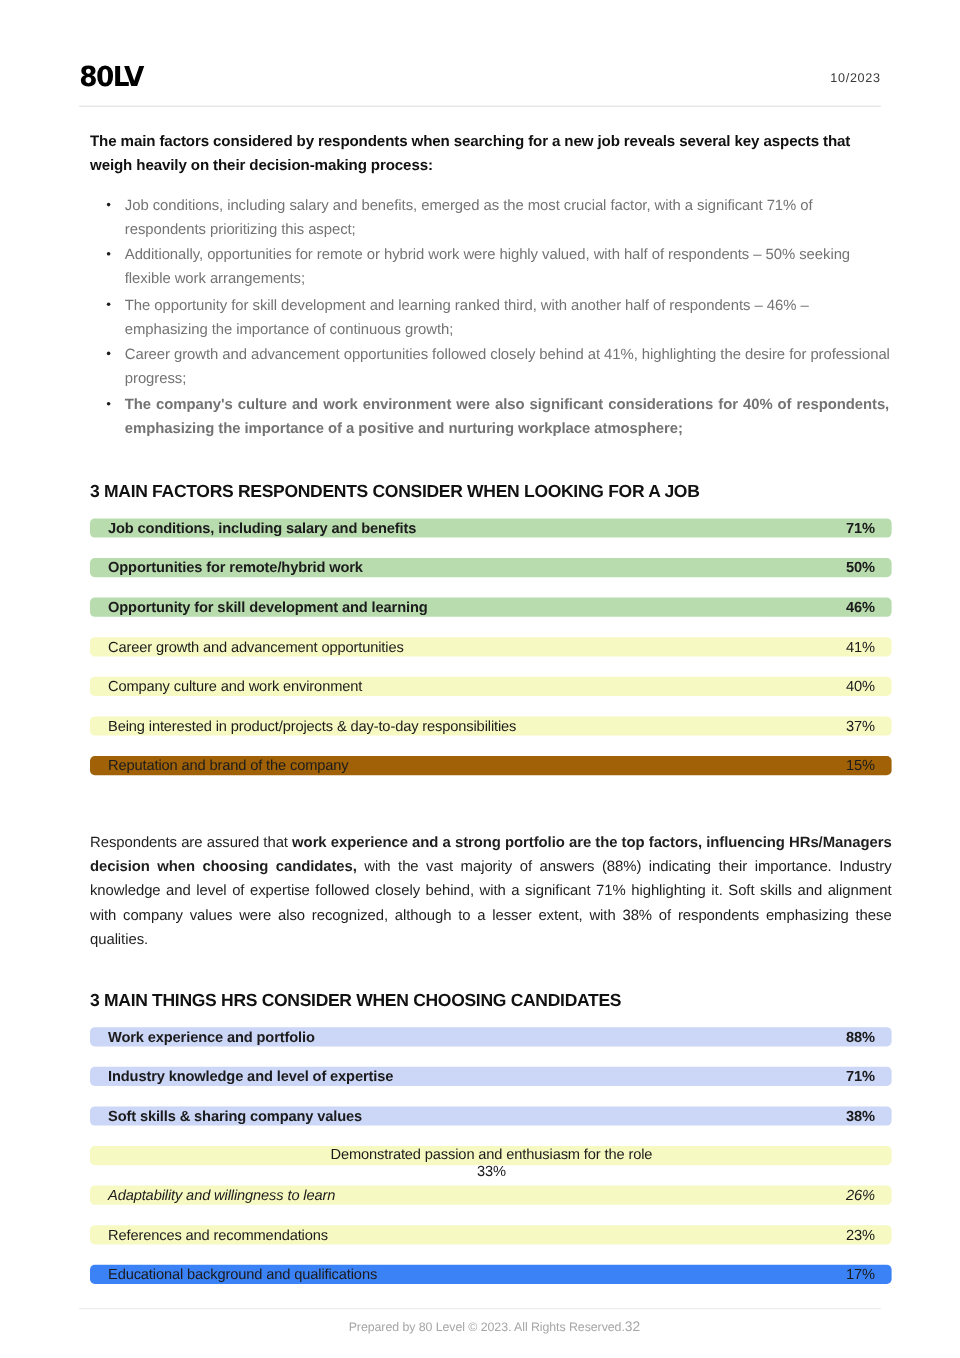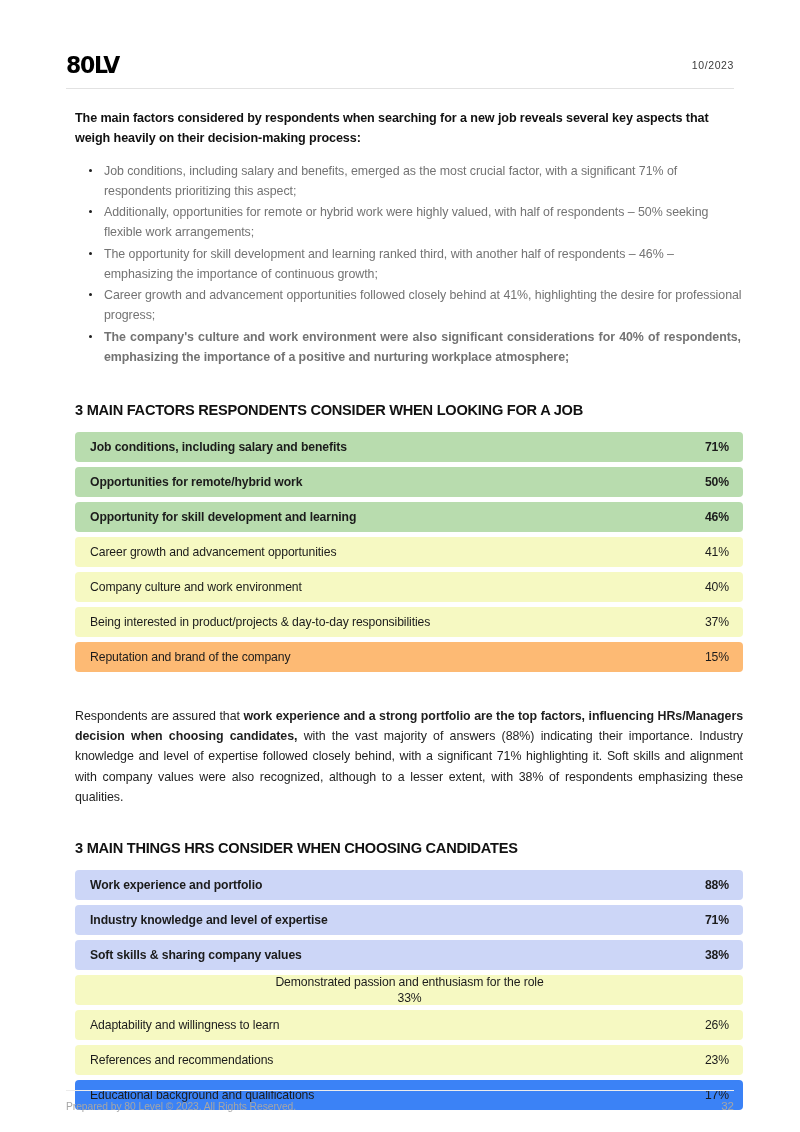--- a/index.html
+++ b/index.html
@@ -134,24 +134,24 @@
     text-transform: uppercase;
   }
 
   
   .bar-table { width: 668px; }
 
   .bar-row {
     display: flex;
     align-items: center;
     justify-content: space-between;
-    height: 30px;
+    height: 16px;
     border-radius: 4px;
     padding: 0 14px 0 15px;
-    margin-bottom: 5px;
+    margin-bottom: 17px;
   }
 
   .bar-label {
     font-size: 12.2px;
     letter-spacing: -0.1px;
     color: #1b1b1b;
     white-space: nowrap;
   }
 
   .bar-value {
@@ -169,26 +169,26 @@
     position: absolute;
     left: 66px;
     top: 1090px;
     width: 668px;
     height: 1px;
     background: #ececec;
   }
 
   .footer {
     position: absolute;
-    left: 66px;
+    left: 78px;
     top: 1100px;
     width: 668px;
     display: flex;
     align-items: center;
-    justify-content: space-between;
+    justify-content: center;
   }
 
   .footer-text {
     font-size: 10.3px;
     color: #a6a6a6;
     letter-spacing: -0.05px;
   }
 
   .footer-page {
     font-size: 11.5px;
@@ -240,21 +240,21 @@
         <span class="bar-value">41%</span>
       </div>
       <div class="bar-row" style="background: rgb(246, 249, 194);">
         <span class="bar-label">Company culture and work environment</span>
         <span class="bar-value">40%</span>
       </div>
       <div class="bar-row" style="background: rgb(246, 249, 194);">
         <span class="bar-label">Being interested in product/projects &amp; day-to-day responsibilities</span>
         <span class="bar-value">37%</span>
       </div>
-      <div class="bar-row" style="background: #fdba74;">
+      <div class="bar-row" style="background: #a16207;">
         <span class="bar-label">Reputation and brand of the company</span>
         <span class="bar-value">15%</span>
       </div>
     </div>
 
     <div style="height:29px"></div>
     <p class="para"><span>Respondents are assured that </span><b>work experience and a strong portfolio are the top factors, influencing HRs/Managers decision when choosing candidates,</b><span> with the vast majority of answers (88%) indicating their importance. Industry knowledge and level of expertise followed closely behind, with a significant 71% highlighting it. Soft skills and alignment with company values were also recognized, although to a lesser extent, with 38% of respondents emphasizing these qualities.</span></p>
 
     <div style="height:33px"></div>
     <h2 class="section-title">3 MAIN THINGS HRS CONSIDER WHEN CHOOSING CANDIDATES</h2>
@@ -270,21 +270,21 @@
         <span class="bar-value">71%</span>
       </div>
       <div class="bar-row top" style="background: rgb(204, 214, 247);">
         <span class="bar-label">Soft skills &amp; sharing company values</span>
         <span class="bar-value">38%</span>
       </div>
       <div class="bar-row" style="background: rgb(246, 249, 194); flex-direction: column;">
         <span class="bar-label">Demonstrated passion and enthusiasm for the role</span>
         <span class="bar-value">33%</span>
       </div>
-      <div class="bar-row" style="background: rgb(246, 249, 194);">
+      <div class="bar-row" style="background: rgb(246, 249, 194); font-style: italic;">
         <span class="bar-label">Adaptability and willingness to learn</span>
         <span class="bar-value">26%</span>
       </div>
       <div class="bar-row" style="background: rgb(246, 249, 194);">
         <span class="bar-label">References and recommendations</span>
         <span class="bar-value">23%</span>
       </div>
       <div class="bar-row" style="background: #3b82f6; gap: 44px;">
         <span class="bar-label">Educational background and qualifications</span>
         <span class="bar-value">17%</span>

